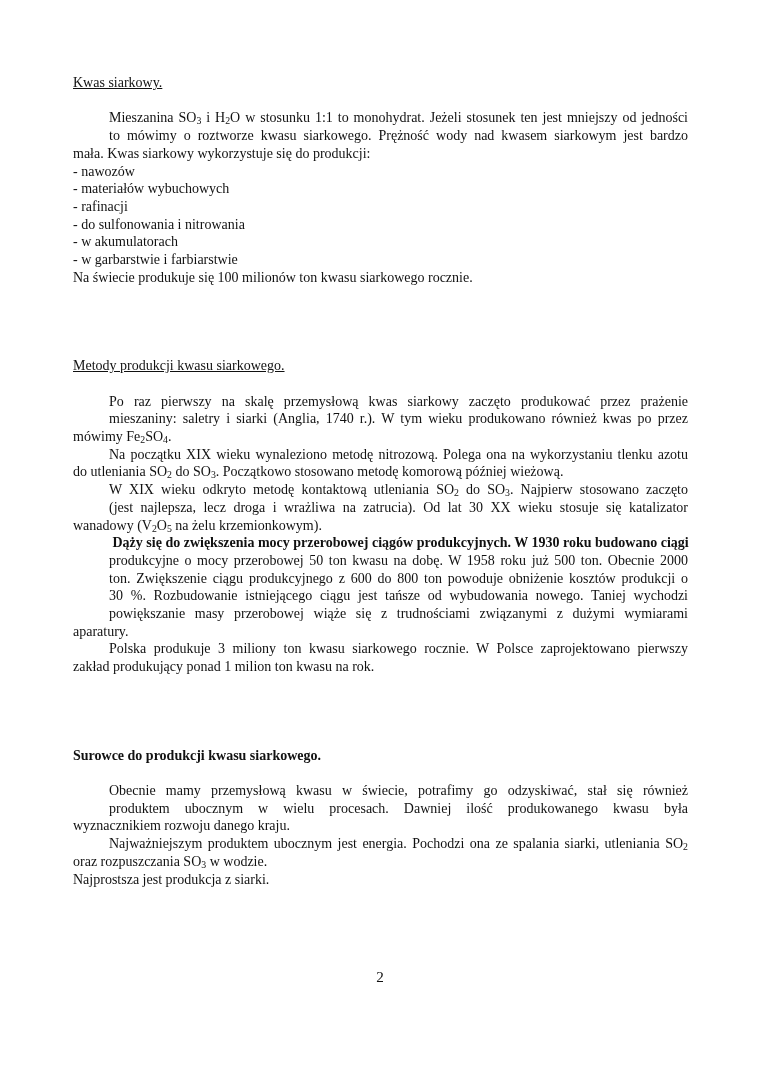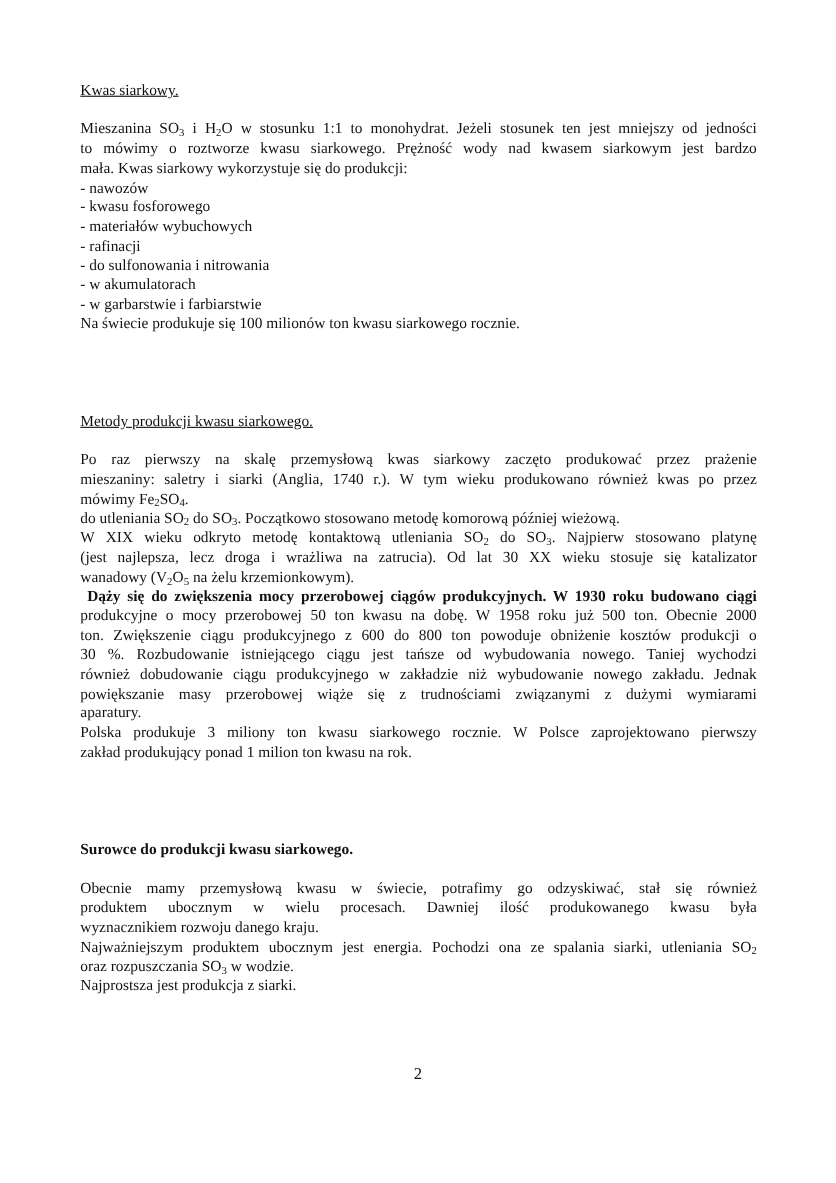--- a/index.html
+++ b/index.html
@@ -5,21 +5,21 @@
   html, body { margin: 0; padding: 0; background: #ffffff; }
   body { width: 760px; height: 1075px; position: relative; overflow: hidden; }
   .page {
     position: absolute; left: 73px; top: 74px; width: 615px;
     font-family: "Liberation Serif", serif; font-size: 14px; line-height: 17.7px; color: #111;
   }
   .heading-u { text-decoration: underline; }
   .heading-b { font-weight: bold; }
   .para { text-align: justify; }
   .line { display: block; white-space: nowrap; }
-  .jline { display: block; text-align: justify; text-align-last: justify; white-space: normal; }
+  .jline { display: block; text-align: justify; text-align-last: justify; white-space: normal; margin-left: 36px; }
   .gap1 { height: 17.7px; }
   .gap4 { height: 70.8px; }
   sub { font-size: 0.7em; line-height: 0; vertical-align: -0.25em; }
   .pagenum {
     position: absolute; left: 0; width: 760px; top: 968px; text-align: center;
     font-family: "Liberation Serif", serif; font-size: 15.2px; color: #111;
   }
 </style>
 </head>
 <body>
@@ -28,52 +28,51 @@
 
   <div class="line heading-u">Kwas siarkowy.</div>
   <div class="gap1"></div>
   <div class="para">
     <span class="jline"><span>Mieszanina SO</span><sub>3</sub><span> i H</span><sub>2</sub><span>O w stosunku 1:1 to monohydrat. Jeżeli stosunek ten jest mniejszy od jedności</span></span>
     <span class="jline">to mówimy o roztworze kwasu siarkowego. Prężność wody nad kwasem siarkowym jest bardzo</span>
     <span class="line">mała. Kwas siarkowy wykorzystuje się do produkcji:</span>
   </div>
   <div>
     <span class="line">- nawozów</span>
-    <span class="line">- kwasu fosforowego</span>
     <span class="line">- materiałów wybuchowych</span>
     <span class="line">- rafinacji</span>
     <span class="line">- do sulfonowania i nitrowania</span>
     <span class="line">- w akumulatorach</span>
     <span class="line">- w garbarstwie i farbiarstwie</span>
   </div>
   <span class="line">Na świecie produkuje się 100 milionów ton kwasu siarkowego rocznie.</span>
 
   <div class="gap4"></div>
 
   <div class="line heading-u">Metody produkcji kwasu siarkowego.</div>
   <div class="gap1"></div>
   <div class="para">
     <span class="jline">Po raz pierwszy na skalę przemysłową kwas siarkowy zaczęto produkować przez prażenie</span>
     <span class="jline">mieszaniny: saletry i siarki (Anglia, 1740 r.). W tym wieku produkowano również kwas po przez</span>
     <span class="line"><span>mówimy Fe</span><sub>2</sub><span>SO</span><sub>4</sub><span>.</span></span>
   </div>
   <div class="para">
+    <span class="jline">Na początku XIX wieku wynaleziono metodę nitrozową. Polega ona na wykorzystaniu tlenku azotu</span>
     <span class="line"><span>do utleniania SO</span><sub>2</sub><span> do SO</span><sub>3</sub><span>. Początkowo stosowano metodę komorową później wieżową.</span></span>
   </div>
   <div class="para">
-    <span class="jline"><span>W XIX wieku odkryto metodę kontaktową utleniania SO</span><sub>2</sub><span> do SO</span><sub>3</sub><span>. Najpierw stosowano platynę</span></span>
+    <span class="jline"><span>W XIX wieku odkryto metodę kontaktową utleniania SO</span><sub>2</sub><span> do SO</span><sub>3</sub><span>. Najpierw stosowano zaczęto</span></span>
     <span class="jline">(jest najlepsza, lecz droga i wrażliwa na zatrucia). Od lat 30 XX wieku stosuje się katalizator</span>
     <span class="line"><span>wanadowy (V</span><sub>2</sub><span>O</span><sub>5</sub><span> na żelu krzemionkowym).</span></span>
   </div>
   <div class="para">
     <span class="jline" style="white-space:pre;font-weight:bold;"> Dąży się do zwiększenia mocy przerobowej ciągów produkcyjnych. W 1930 roku budowano ciągi</span>
     <span class="jline">produkcyjne o mocy przerobowej 50 ton kwasu na dobę. W 1958 roku już 500 ton. Obecnie 2000</span>
     <span class="jline">ton. Zwiększenie ciągu produkcyjnego z 600 do 800 ton powoduje obniżenie kosztów produkcji o</span>
     <span class="jline">30 %. Rozbudowanie istniejącego ciągu jest tańsze od wybudowania nowego. Taniej wychodzi</span>
-    <span class="jline">również dobudowanie ciągu produkcyjnego w zakładzie niż wybudowanie nowego zakładu. Jednak</span>
     <span class="jline">powiększanie masy przerobowej wiąże się z trudnościami związanymi z dużymi wymiarami</span>
     <span class="line">aparatury.</span>
   </div>
   <div class="para">
     <span class="jline">Polska produkuje 3 miliony ton kwasu siarkowego rocznie. W Polsce zaprojektowano pierwszy</span>
     <span class="line">zakład produkujący ponad 1 milion ton kwasu na rok.</span>
   </div>
 
   <div class="gap4"></div>
 

